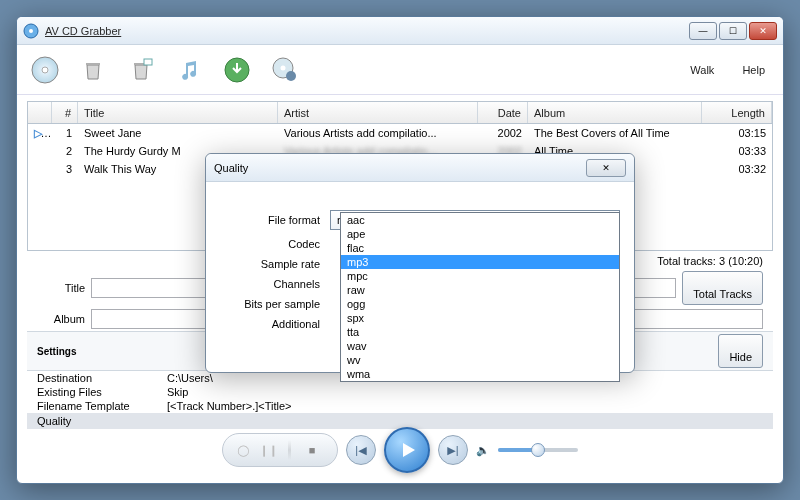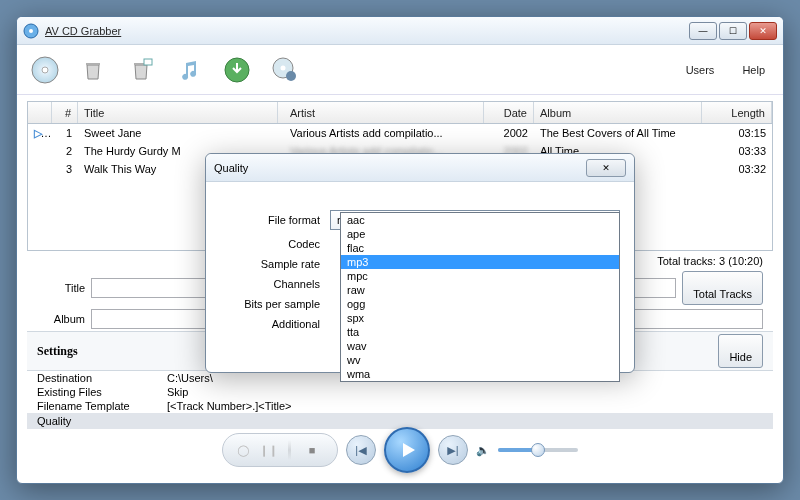--- a/index.html
+++ b/index.html
@@ -15,35 +15,35 @@
 .tool-btn { width: 36px; height: 36px; display: flex; align-items: center; justify-content: center; border-radius: 4px; cursor: pointer; }
 .tool-spacer { flex: 1; }
 .menu-text { padding: 4px 8px; cursor: pointer; color: #222; }
 .content { padding: 6px 10px; }
 .tracktable { width: 100%; border: 1px solid #b8c4d0; background: #fff; }
 .tracktable .header { display: flex; background: linear-gradient(to bottom, #fdfdfd, #ececec); border-bottom: 1px solid #b8c4d0; height: 22px; align-items: center; }
 .tracktable .header > div { padding: 0 6px; border-right: 1px solid #d0d8e0; height: 100%; display: flex; align-items: center; color: #222; }
 .col-play { width: 24px; }
 .col-num { width: 26px; text-align: right; justify-content: flex-end; }
 .col-title { width: 200px; }
-.col-artist { width: 200px; margin-left: 6px; }
+.col-artist { width: 200px; }
 .col-date { width: 50px; text-align: right; justify-content: flex-end; }
 .col-album { flex: 1; }
 .col-length { width: 70px; text-align: right; justify-content: flex-end; }
 .trackrow { display: flex; height: 18px; align-items: center; }
 .trackrow > div { padding: 0 6px; overflow: hidden; white-space: nowrap; text-overflow: ellipsis; }
 .play-indicator { color: #4a8fd6; font-weight: bold; letter-spacing: -2px; }
 .trackbody { height: 126px; }
 .totals { display: flex; justify-content: flex-end; padding: 4px 10px 2px; gap: 4px; align-items: center; }
 .form-row { display: flex; align-items: center; padding: 2px 10px; gap: 6px; }
 .form-row label { width: 48px; text-align: right; }
 .form-row input { flex: 1; border: 1px solid #abadb3; height: 20px; padding: 0 4px; }
 .small-btn { height: 22px; padding: 16px 10px; border: 1px solid #8a9aac; background: linear-gradient(to bottom, #fdfdfd, #e4e9ee); border-radius: 3px; cursor: pointer; }
 .settings-head { display: flex; align-items: center; padding: 2px 10px; border-top: 1px solid #d0d8e0; border-bottom: 1px solid #d0d8e0; background: #f6f8fa; }
-.settings-head .label { font-weight: bold; font-size: 12px; font-family: Liberation Serif, serif; }
+.settings-head .label { font-weight: bold; font-size: 10px; }
 .settings-head .spacer { flex: 1; }
 .kvrow { display: flex; padding: 1px 10px; }
 .kvrow .k { width: 130px; }
 .kvrow .v { flex: 1; }
 .kvrow.quality { background: #e0e4ea; padding: 2px 10px; }
 .player-bar { position: absolute; bottom: 10px; left: 0; right: 0; display: flex; align-items: center; justify-content: center; gap: 8px; }
 .pill { display: flex; align-items: center; gap: 10px; background: linear-gradient(to bottom, #fafcfe, #dde4eb); border: 1px solid #c2cad4; border-radius: 18px; height: 34px; padding: 0 14px; }
 .pill .sep { display: inline-block; width: 3px; height: 20px; background: linear-gradient(to bottom, transparent, rgba(0,0,0,0.1), transparent); }
 .big-btn { width: 46px; height: 46px; border-radius: 50%; background: radial-gradient(circle at 35% 30%, #a8d8ff, #2e7fd0); border: 2px solid #2e6bb0; display: flex; align-items: center; justify-content: center; color: #fff; cursor: pointer; box-shadow: 0 2px 6px rgba(0,0,0,0.3); }
 .med-btn { width: 30px; height: 30px; border-radius: 50%; background: radial-gradient(circle at 35% 30%, #e8f2fc, #b8cce0); border: 1px solid #90a4b8; display: flex; align-items: center; justify-content: center; cursor: pointer; color: #4a6a8a; }
@@ -123,21 +123,21 @@
         </svg>
       </div>
     <div class="tool-btn">
         <svg width="28" height="28" viewBox="0 0 28 28">
           <circle cx="12" cy="12" r="10" fill="#d8e8f0" stroke="#888"></circle>
           <circle cx="12" cy="12" r="2.5" fill="#fff"></circle>
           <circle cx="20" cy="20" r="5" fill="#6a8aa8"></circle>
         </svg>
       </div>
     <div class="tool-spacer"></div>
-    <span class="menu-text">Users</span>
+    <span class="menu-text">Walk</span>
     <span class="menu-text">Help</span>
   </div>
 
   <div class="content">
     <div class="tracktable">
       <div class="header">
         <div class="col-play"></div>
         <div class="col-num">#</div>
         <div class="col-title">Title</div>
         <div class="col-artist">Artist</div>

